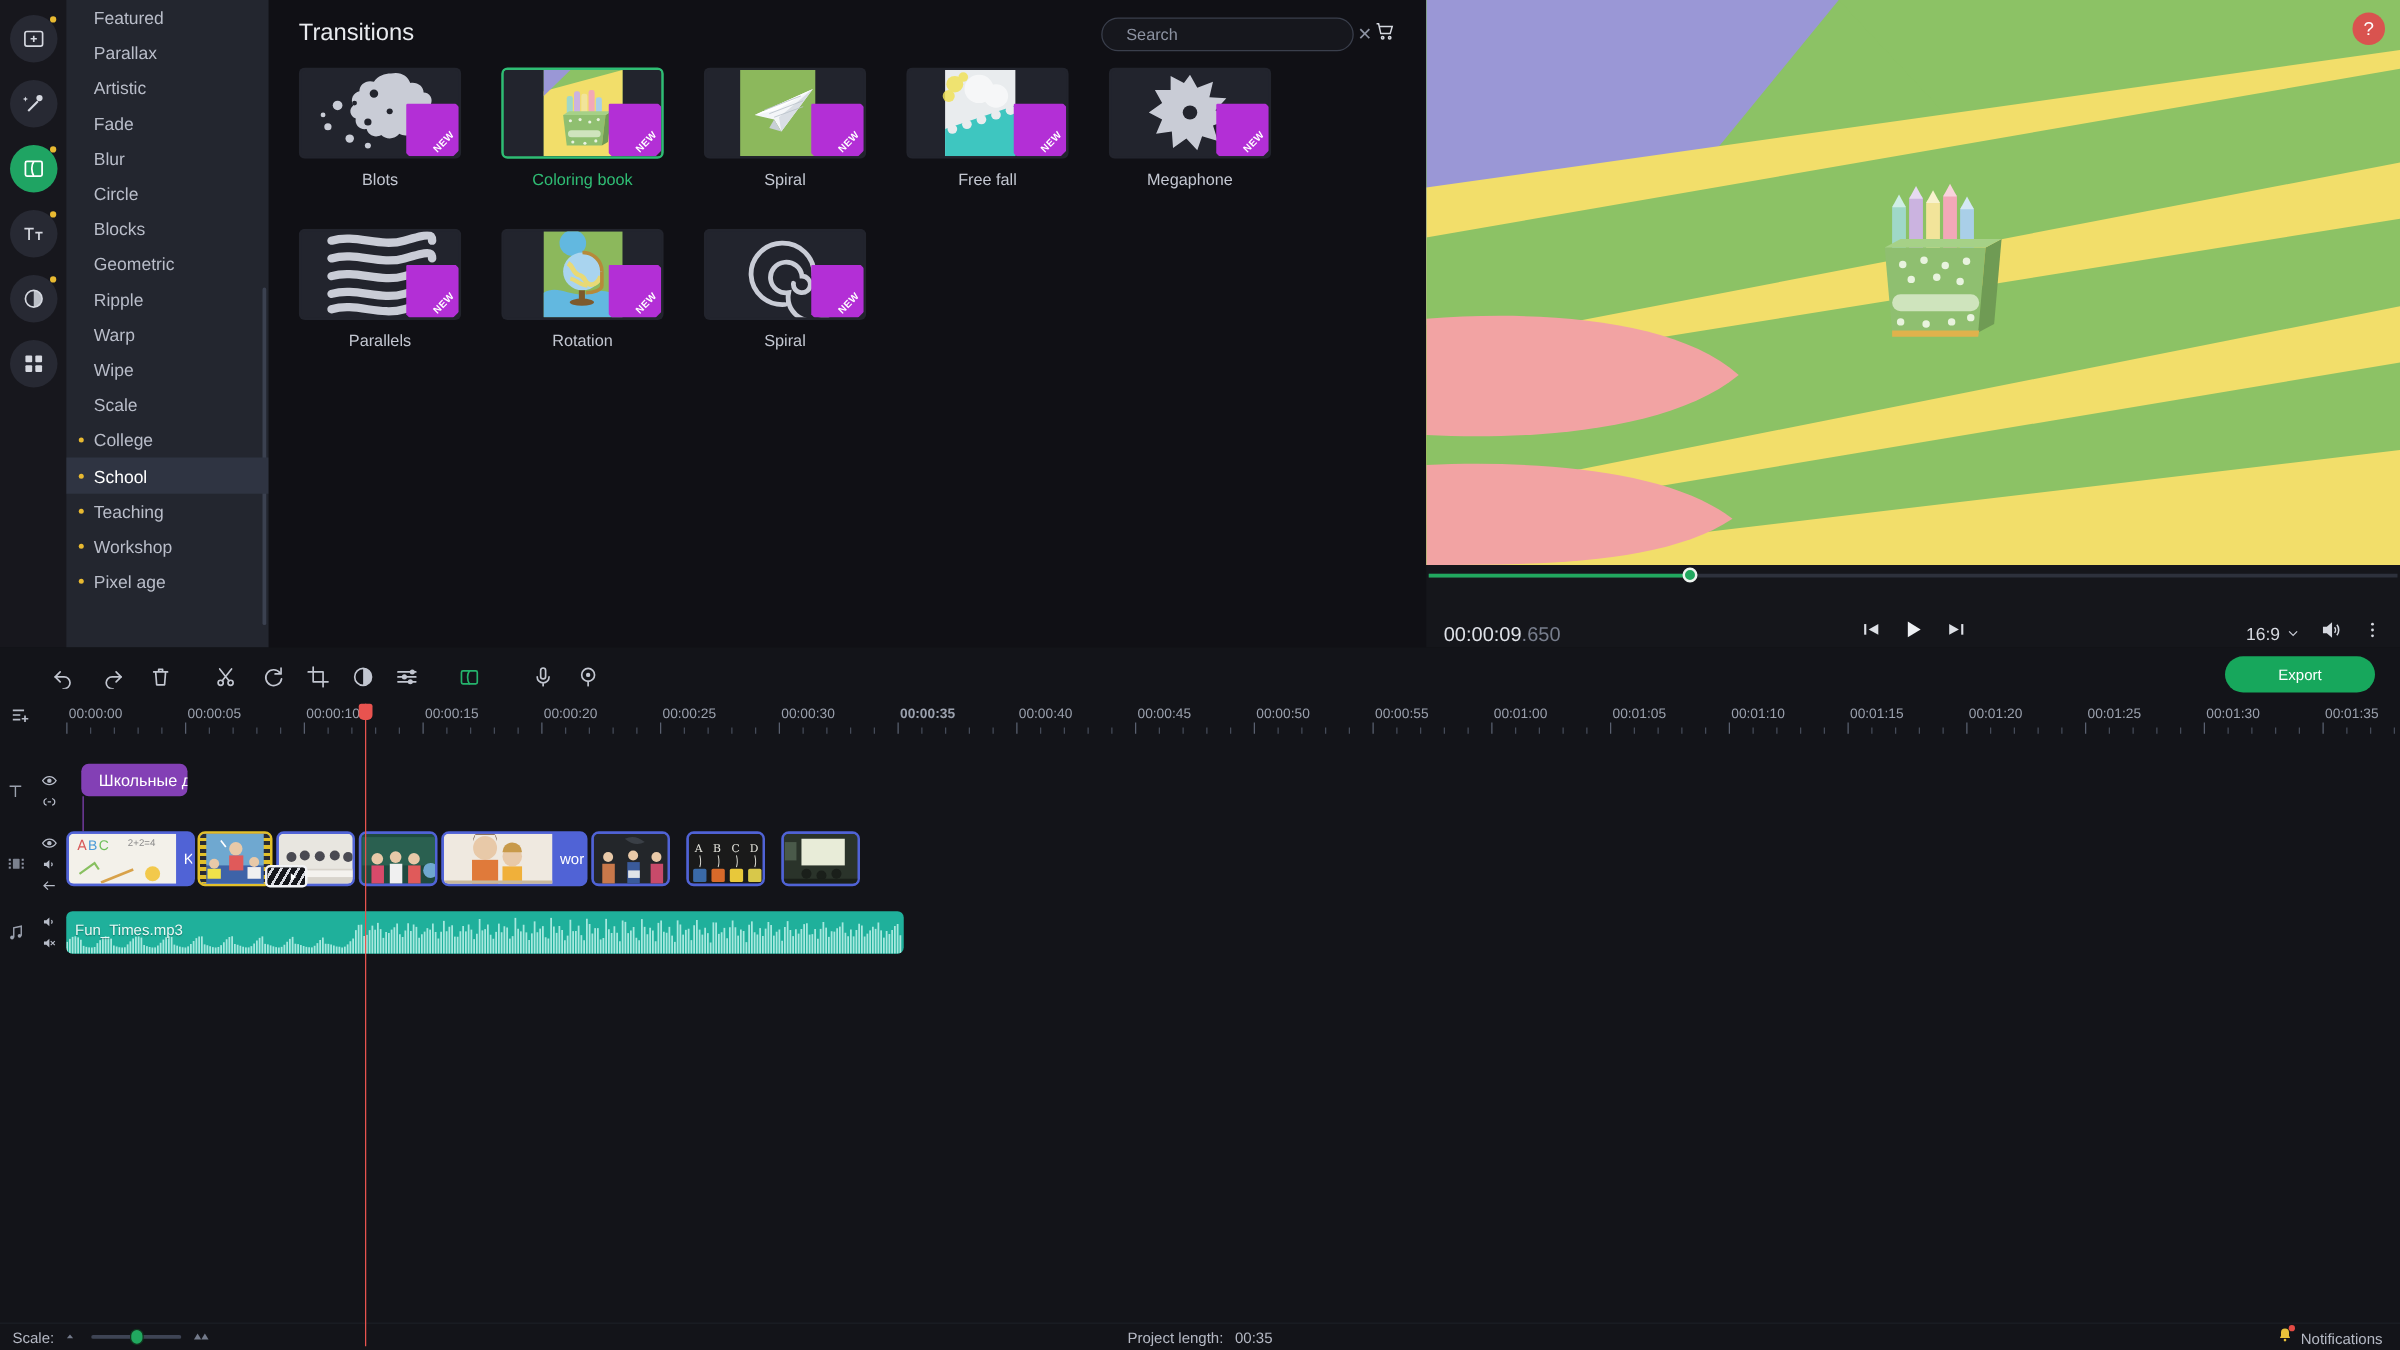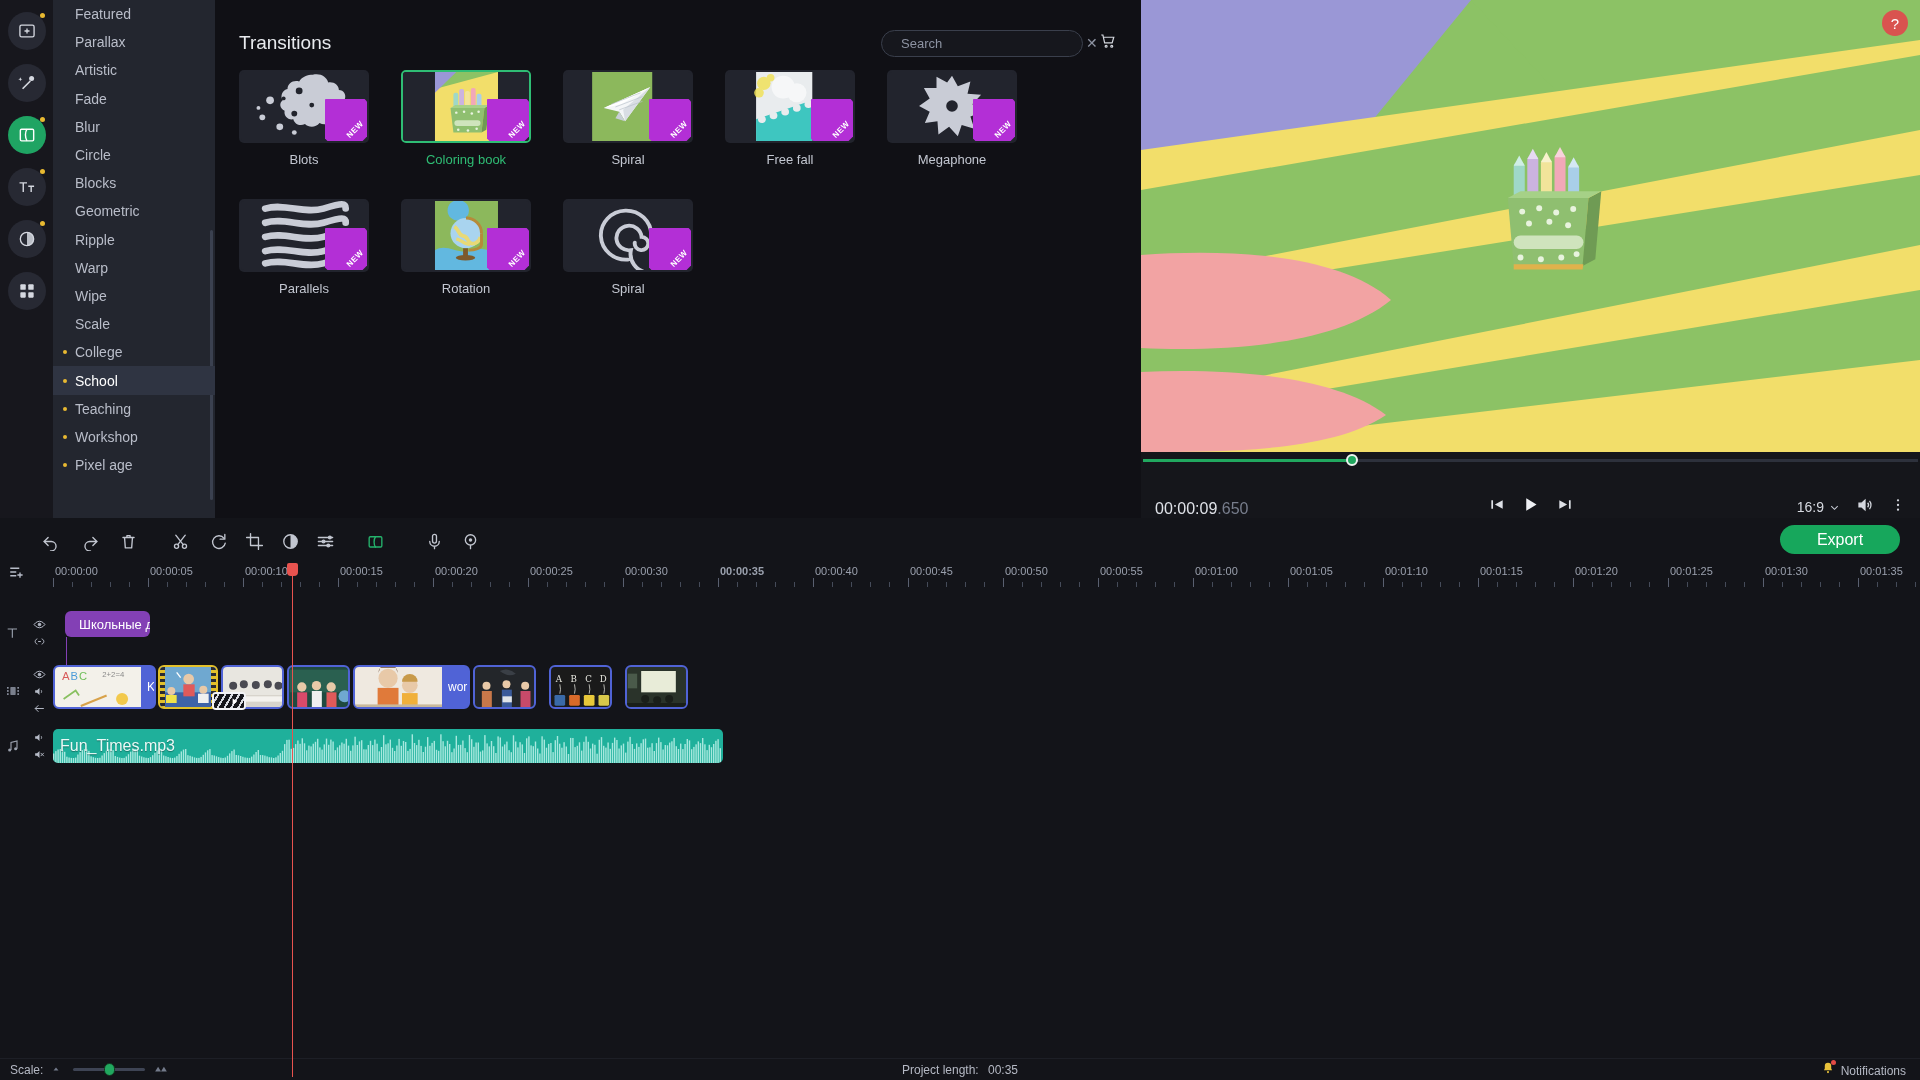--- a/index.html
+++ b/index.html
@@ -51,21 +51,20 @@
   }
   .cats-scroll {
     position: absolute; right: 2px; top: 230px; width: 3px; height: 270px;
     background: #3b4150; border-radius: 2px;
   }
 
   
   .browser {
     position: absolute; left: 215px; top: 0; width: 926px; height: 518px;
     background: #101015;
-    margin-top: 16px;
   }
   .browser-head {
     height: 54px; display: flex; align-items: center; padding: 0 24px 0 24px;
   }
   .browser-title { font-size: 19px; color: #e8eaee; }
   .searchbox {
     margin-left: auto; width: 202px; height: 27px; border-radius: 14px;
     border: 1px solid #3a3f4c; background: #16171d;
     display: flex; align-items: center; padding: 0 10px; gap: 9px;
   }
@@ -143,21 +142,21 @@
   .tl { position: absolute; left: 0; top: 518px; width: 1920px; height: 540px; background: #131419; }
   .tl-toolbar { position: relative; height: 45px; display: flex; align-items: center; }
   .tb-btn {
     width: 40px; height: 40px; display: flex; align-items: center; justify-content: center;
     cursor: pointer; color: #c2c6d0;
   }
   .tb-btn.green { color: #25b36c; }
   .export {
     position: absolute; right: 20px; top: 7px; width: 120px; height: 29px;
     background: #17a75c; color: #fff; border: 0; border-radius: 15px;
-    font-size: 16px; cursor: pointer; font-family: "Liberation Sans", sans-serif;
+    font-size: 12px; cursor: pointer; font-family: "Liberation Sans", sans-serif;
   }
 
   .ruler { position: absolute; left: 53px; top: 45px; width: 1867px; height: 24px; }
   .tick-label {
     position: absolute; top: 2px; font-size: 11px; color: #9aa0ad; transform: translateX(2px);
   }
   .tick {
     position: absolute; bottom: 0; width: 1px; height: 5px; background: #454b59;
   }
   .tick.maj { height: 9px; background: #5a6070; }
@@ -206,21 +205,21 @@
     position: absolute; inset: 0;
     background: repeating-linear-gradient(-60deg, #15161b 0 4px, #d8dae0 4px 6px);
   }
   .trans-marker .play { position: relative; z-index: 2; }
 
   .clip-a {
     position: absolute; height: 34px; border-radius: 5px;
     background: #1fb09b; overflow: hidden; cursor: pointer;
   }
   .clip-a .alabel {
-    position: absolute; left: 7px; top: 8px; color: #eafaf7; font-size: 16px; z-index: 3;
+    position: absolute; left: 7px; top: 8px; color: #eafaf7; font-size: 12px; z-index: 3;
     text-shadow: 0 1px 1px rgba(0,0,0,.35);
   }
   .clip-a svg { position: absolute; inset: 0; }
 
   .playhead { position: absolute; top: 45px; width: 1px; height: 514px; background: #e8534f; z-index: 20; pointer-events:none;}
   .playhead-cap {
     position: absolute; left: -5px; top: 0; width: 11px; height: 13px;
     background: #e8534f; border-radius: 2px 2px 4px 4px;
   }
 

